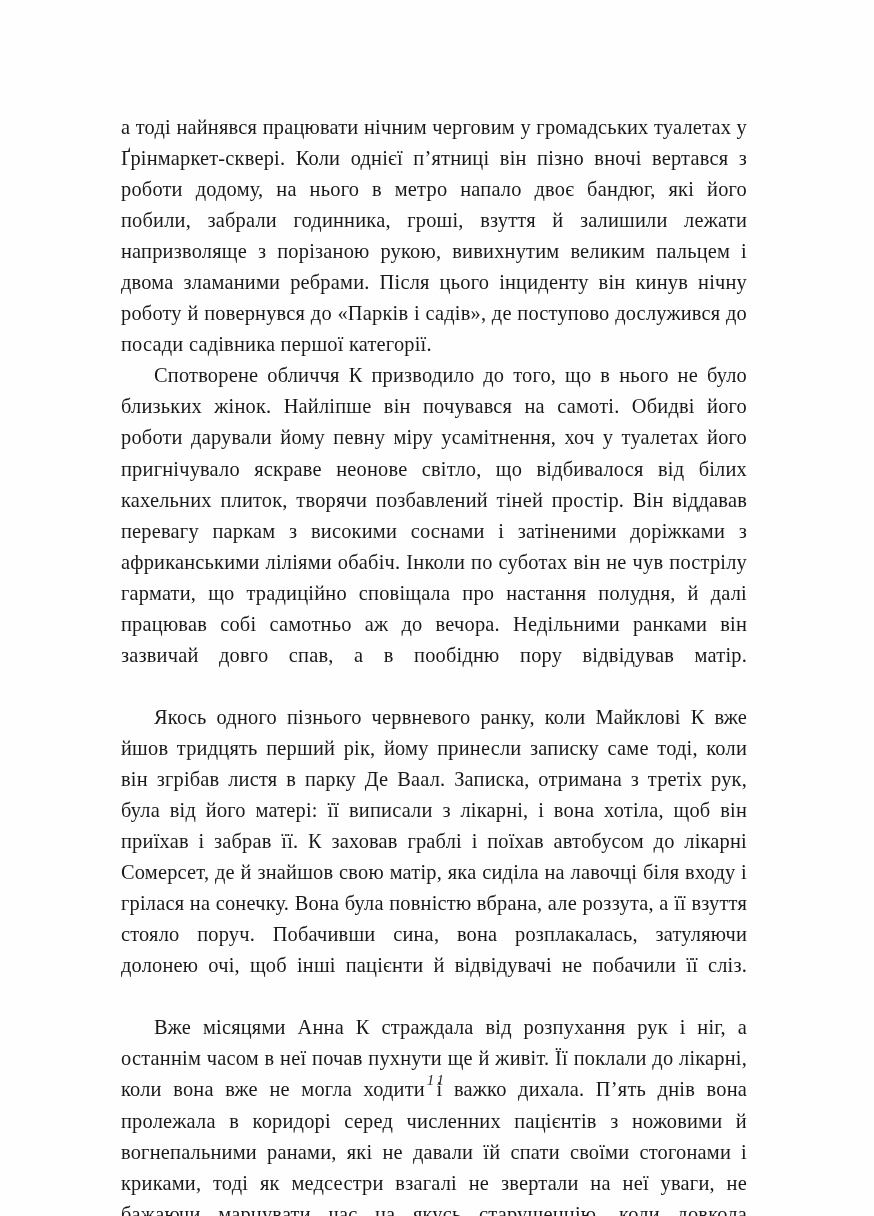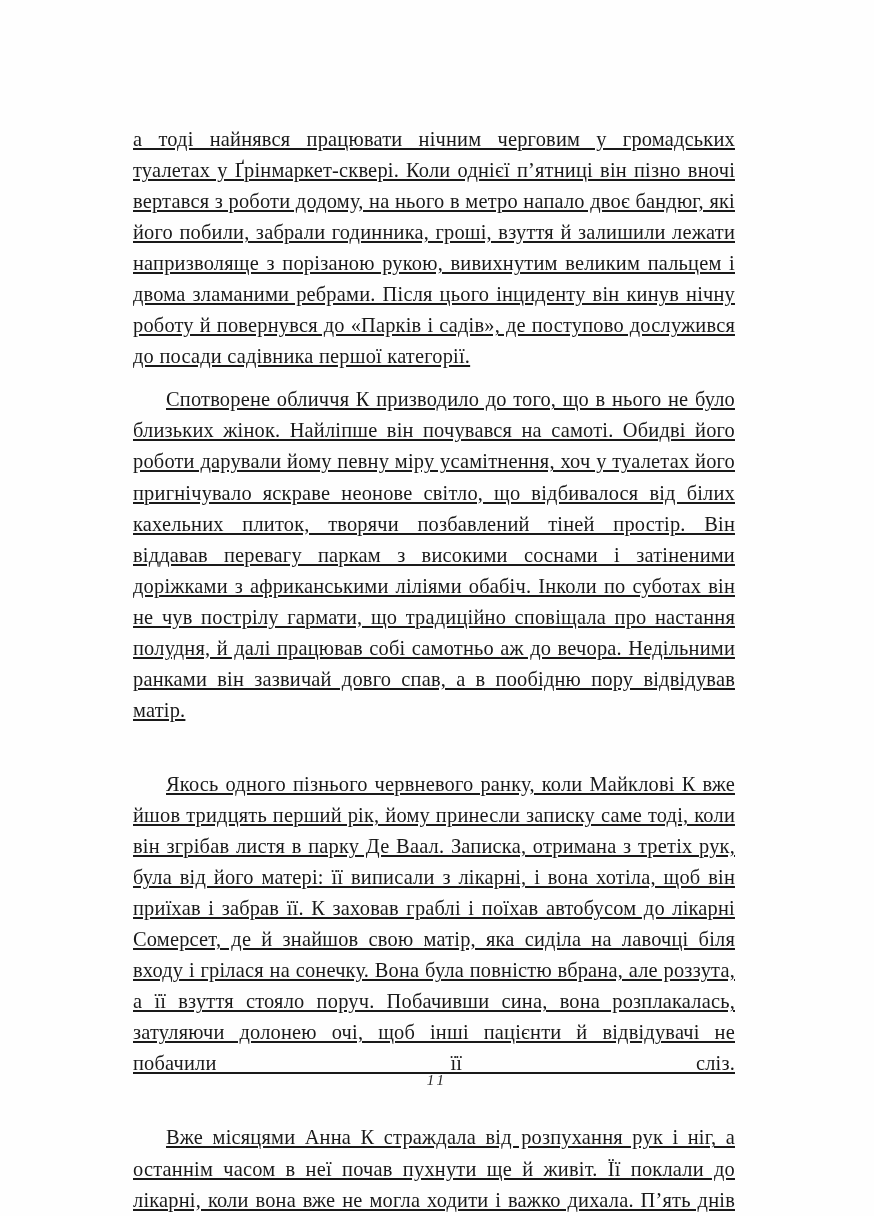--- a/index.html
+++ b/index.html
@@ -32,25 +32,24 @@
     color: #191919;
     font-size: 20.4px;
     line-height: 31.05px;
     font-weight: 400;
     letter-spacing: 0.01em;
     word-spacing: 0.005em;
     -webkit-font-smoothing: antialiased;
   }
 
   #text-block p {
-    margin: 12px;
+    margin: 0;
     text-indent: 33px;
     text-align: justify;
     hyphens: none;
-    text-decoration: underline;
   }
 
   #text-block p.no-indent {
     text-indent: 0;
   }
 
   
   #text-block p::after {
     content: "";
     display: inline-block;

